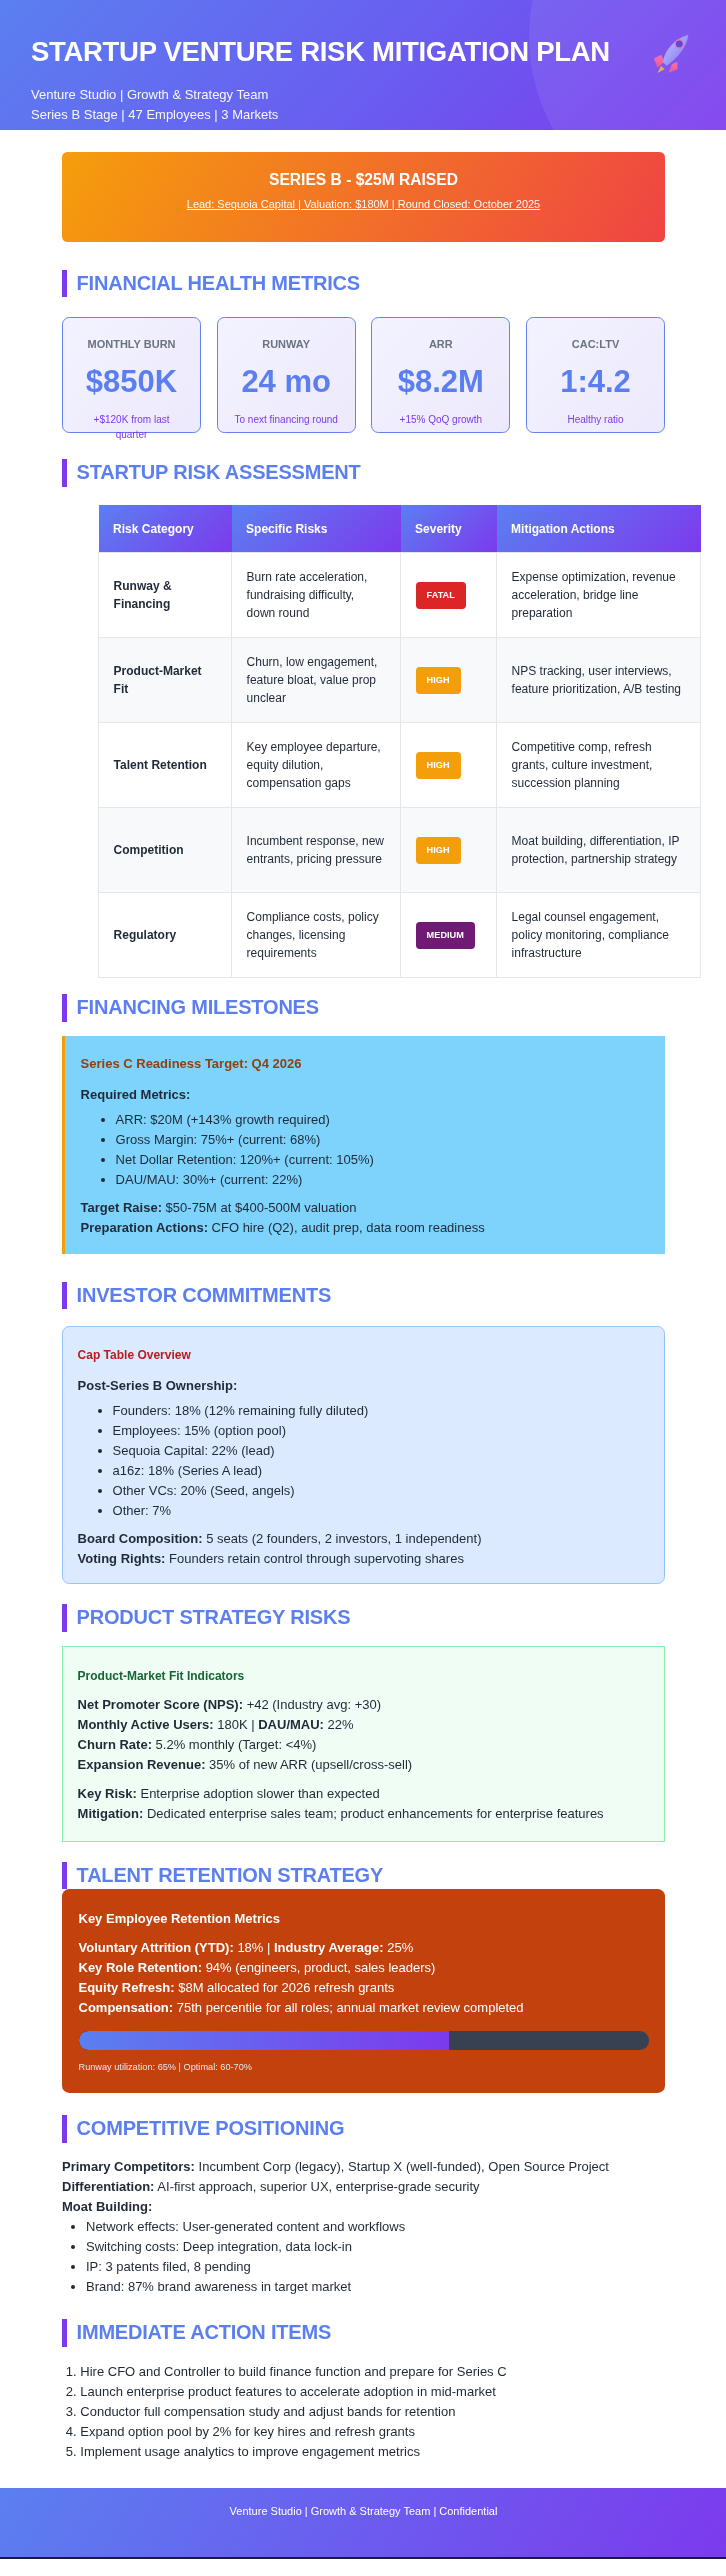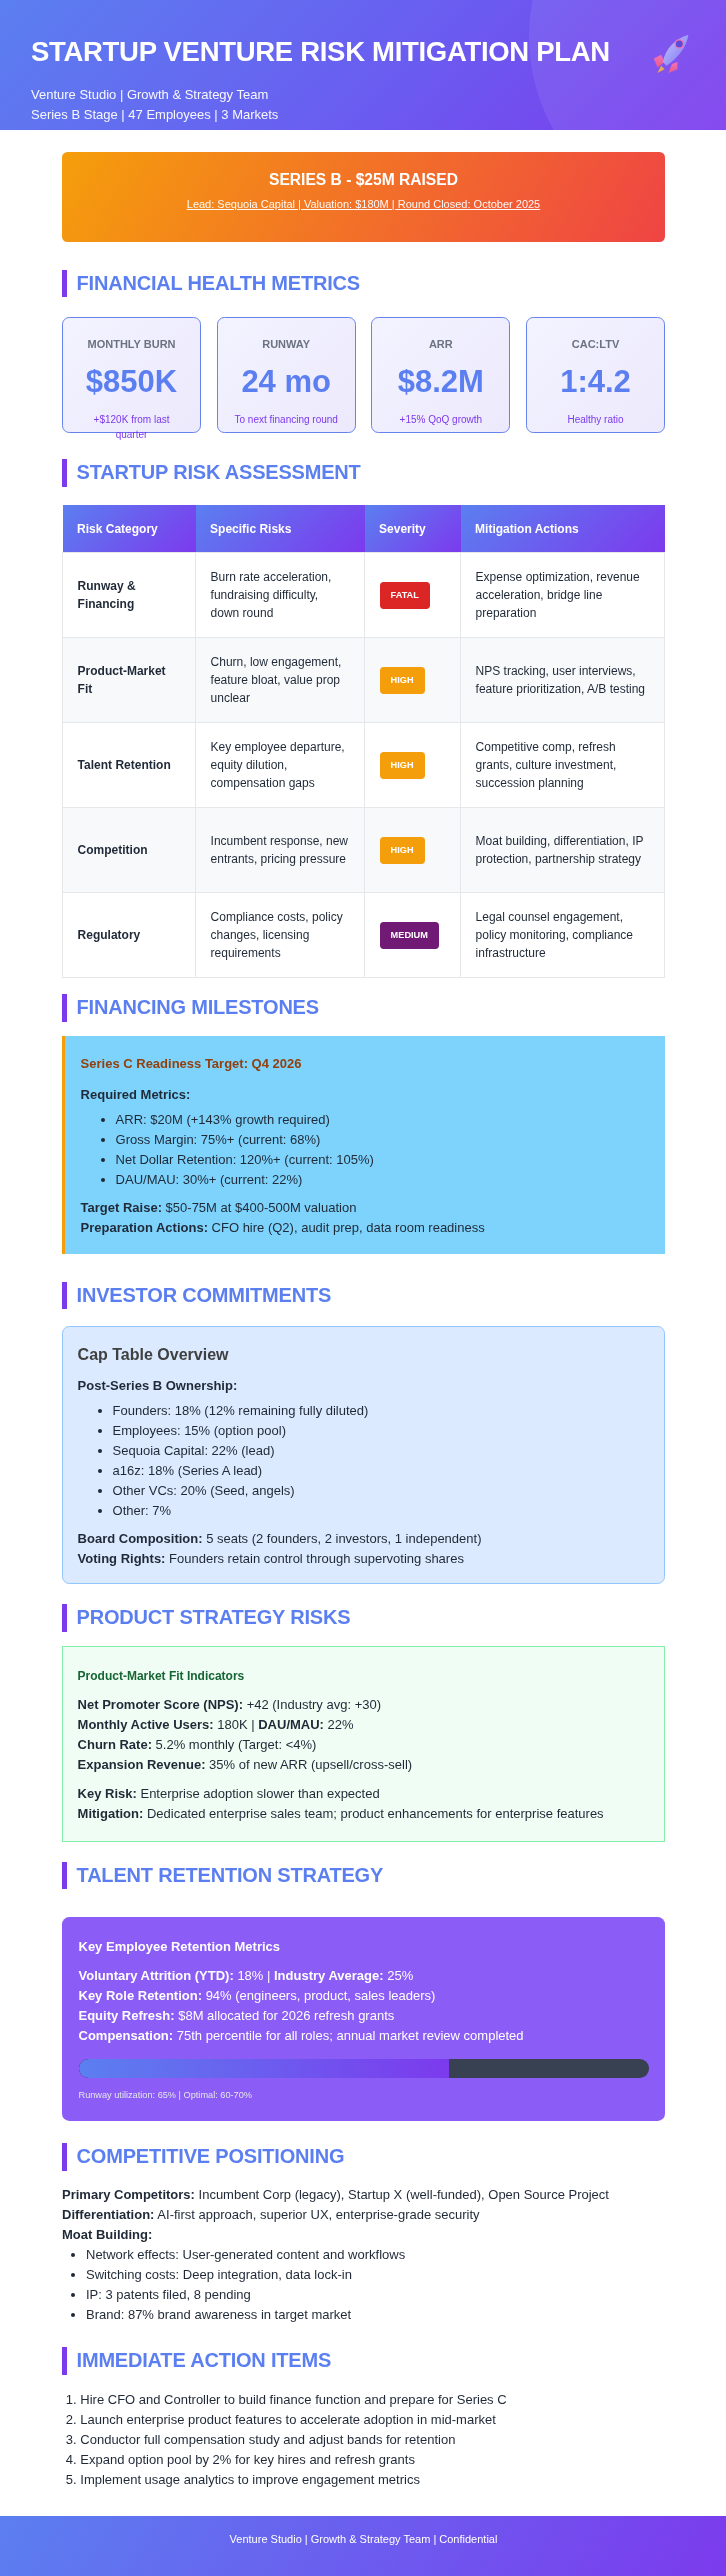--- a/index.html
+++ b/index.html
@@ -48,21 +48,21 @@
     .metric {
       flex: 1; height: 116px; border: 1.8px solid #6683ec; border-radius: 7.3px;
       background: linear-gradient(135deg, #f3f3ff 0%, #ece9fc 100%);
       text-align: center; padding-top: 20px;
     }
     .metric-label { font-size: 11px; font-weight: 700; color: #6b7280; }
     .metric-value { font-size: 31px; font-weight: 700; color: #5b7ff0; margin-top: 13px; line-height: 37px; }
     .metric-note { font-size: 10px; color: #7c3aed; margin-top: 13px; line-height: 14.6px; padding: 0 16.5px; }
 
     
-    table.risk { width: 100%; border-collapse: collapse; margin-top: 18.3px; font-size: 12px; }
+    table.risk { width: 100%; border-collapse: collapse; margin-top: 18.3px; font-size: 12px; margin-left: 36px; }
     table.risk th {
       background: linear-gradient(135deg, #5b7ff0 0%, #7c3aed 100%);
       color: #fff; text-align: left; font-weight: 700; height: 48px; padding: 0 14.6px; font-size: 12px;
     }
     table.risk td { border: 0.9px solid #e5e7eb; padding: 0 14.6px; height: 85px; line-height: 18.3px; vertical-align: middle; color: #1f2937; }
     table.risk tr:nth-child(even) td { background: #f8f9fb; }
     table.risk td.cat { font-weight: 700; }
     .badge { display: inline-block; color: #fff; font-size: 9.2px; font-weight: 700; padding: 4.6px 11px; border-radius: 3.7px; }
 
     
@@ -75,32 +75,32 @@
     ul.bullets { margin: 5.5px 0 0 0; padding-left: 35px; list-style: disc; }
     ul.bullets li { line-height: 20px; }
     .kv { line-height: 20px; }
     .kv b { font-weight: 700; }
 
     
     .invest {
       margin-top: 16.5px; background: #dbeafe; border: 0.9px solid #93c5fd; border-radius: 7.3px;
       padding: 18.3px 14.6px 14.6px 14.6px; font-size: 13px; line-height: 20px;
     }
-    .invest-title { color: #404040; font-weight: 700; font-size: 16px; }
+    .invest-title { color: #b91c1c; font-weight: 700; font-size: 12px; }
 
     
     .product {
       margin-top: 14.6px; background: #f0fdf4; border: 0.9px solid #86efac;
       padding: 18.3px 14.6px 16.5px 14.6px; font-size: 13px; line-height: 20px;
     }
     .product-title { color: #166534; font-weight: 700; font-size: 12px; }
 
     
     .talent {
-      margin-top: 28px; background: #8b5cf6; color: #fff; border-radius: 7.3px;
+      margin-top: 0; background: #c2410c; color: #fff; border-radius: 7.3px;
       padding: 20px 16.5px 16.5px 16.5px; font-size: 13px; line-height: 20px;
     }
     .talent-title { font-weight: 700; font-size: 13px; }
     .progress { margin-top: 13px; height: 18.3px; background: #374151; border-radius: 9.2px; overflow: hidden; }
     .progress-fill { height: 100%; background: linear-gradient(90deg, #5b7ff0 0%, #7c3aed 100%); border-radius: 9.2px 0 0 9.2px; }
     .progress-caption { font-size: 9.2px; margin-top: 7.3px; color: #e5e7eb; }
 
     
     .comp { margin-top: 14.6px; font-size: 13px; line-height: 20px; }
     ul.moat { padding-left: 24px; list-style: disc; }

